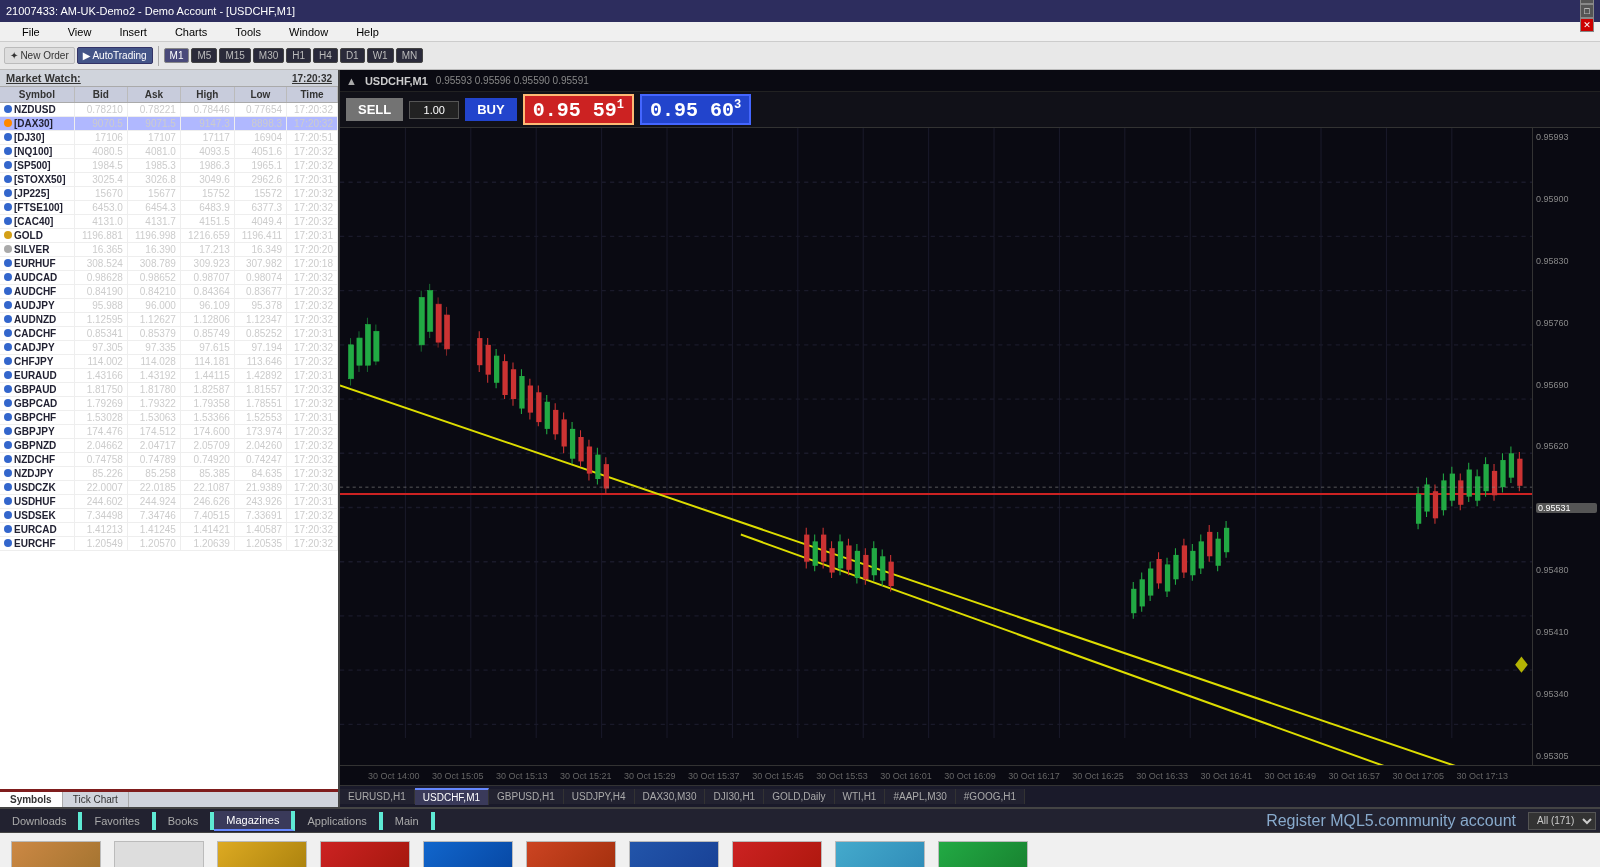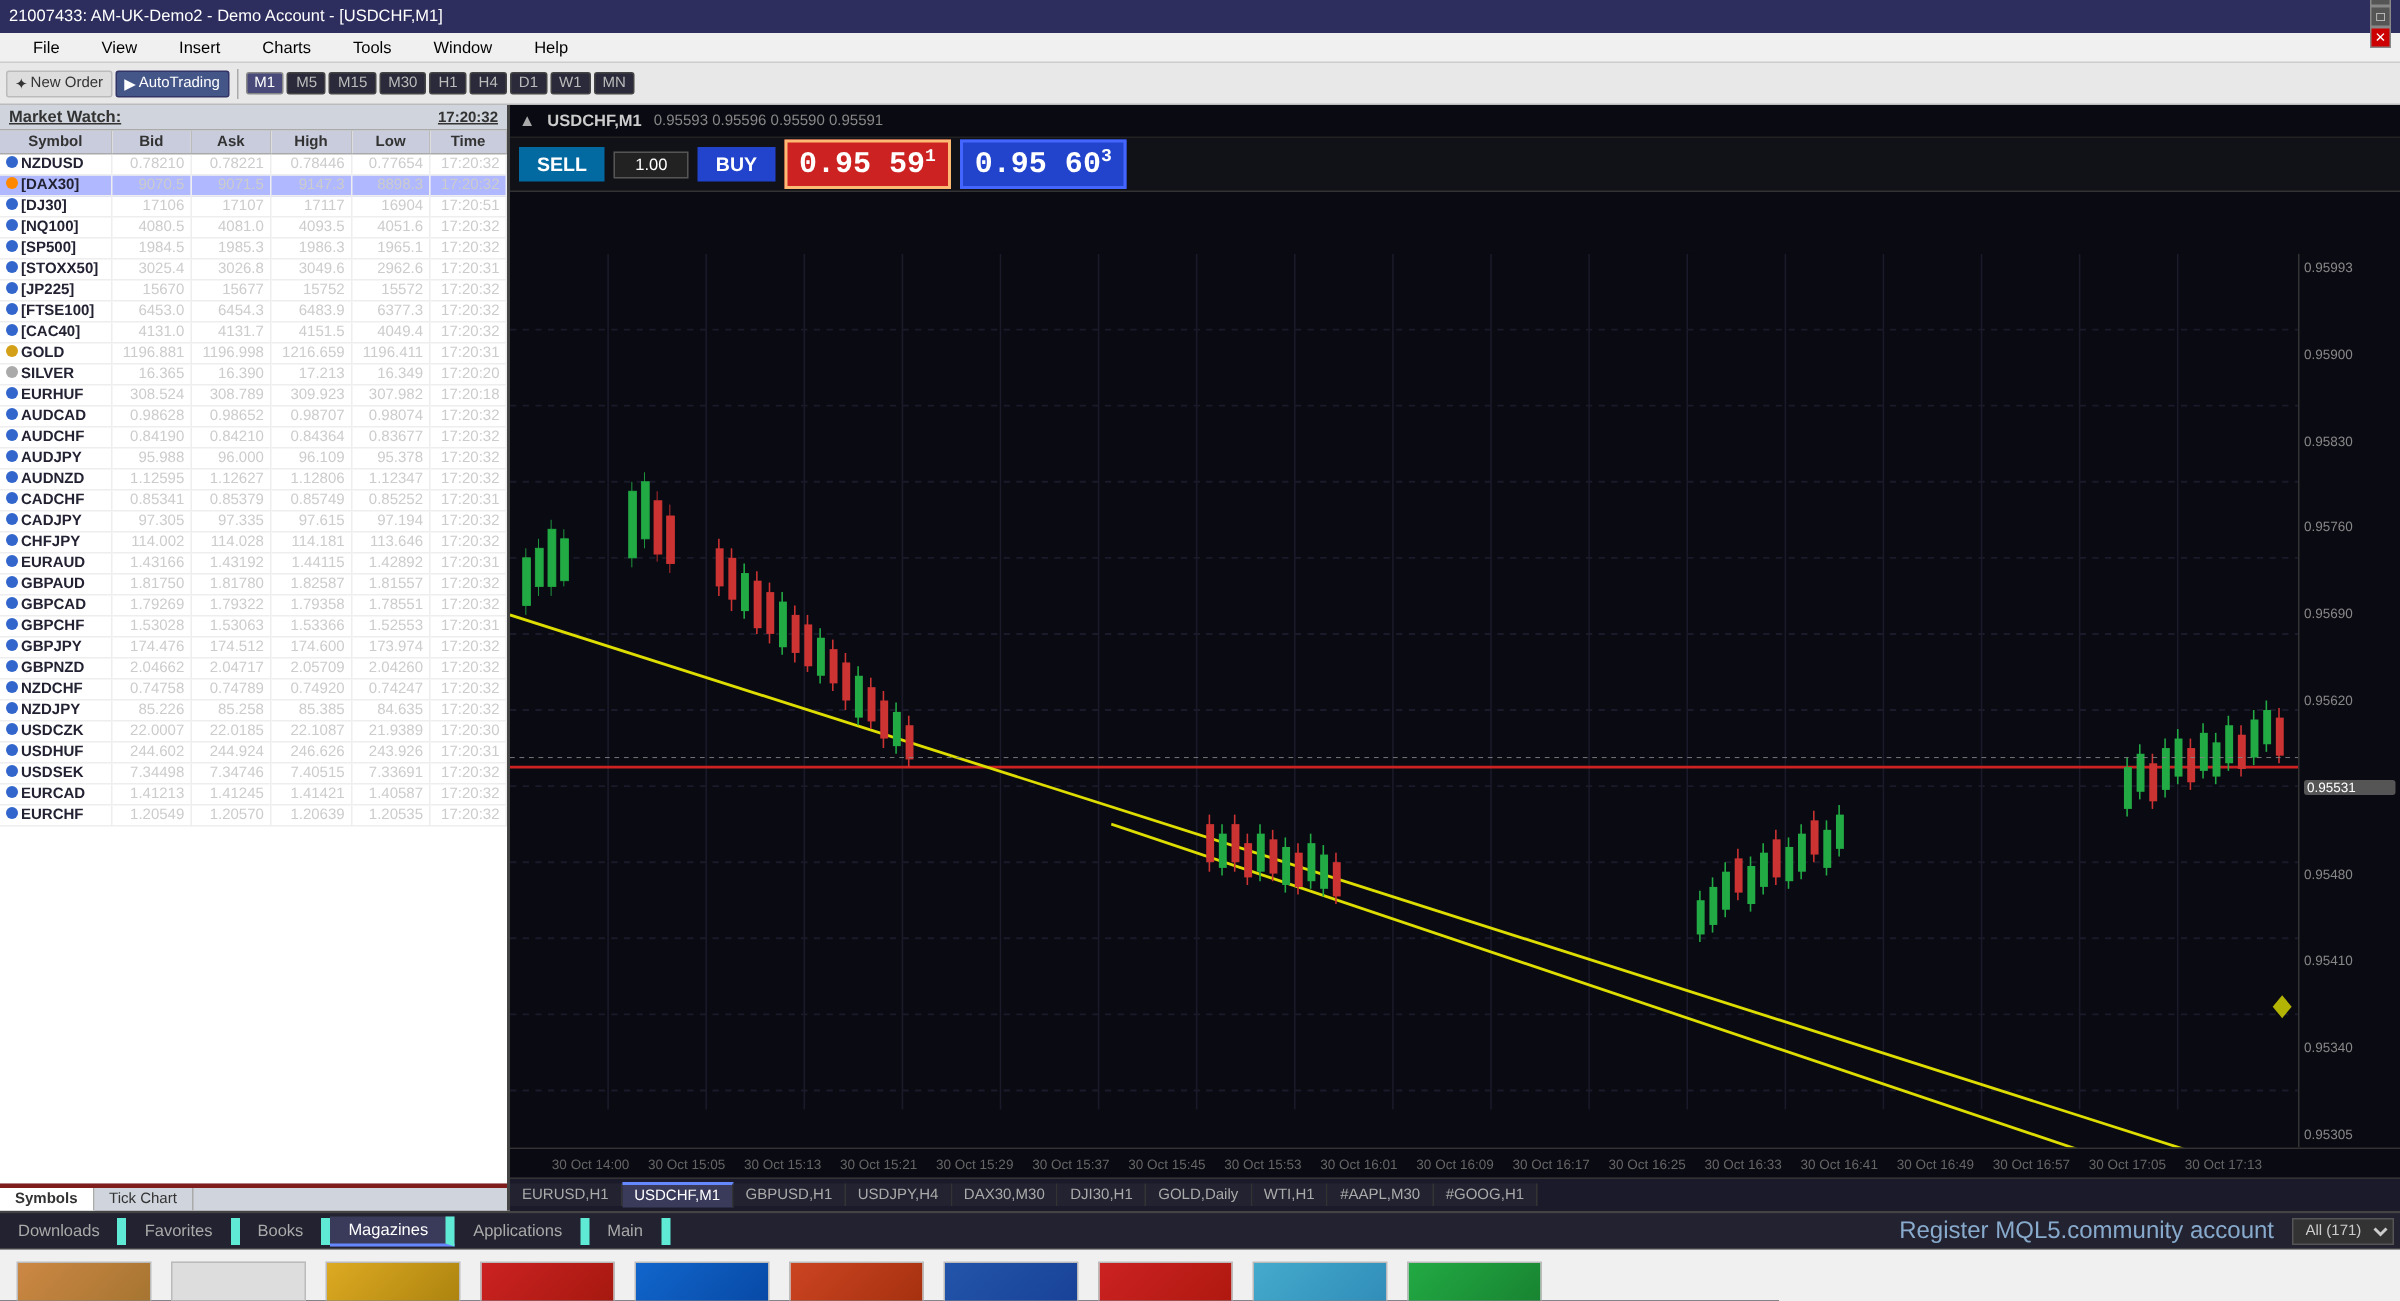--- a/index.html
+++ b/index.html
@@ -41,39 +41,39 @@
     .sym-orange { background: #ff8800; }
     
     
     #chart-area { flex: 1; display: flex; flex-direction: column; background: #0a0a12; }
     .chart-tb-btn { background: #2a2a3a; border: 1px solid #444; color: #bbb; padding: 1px 5px; font-size: 10px; cursor: pointer; border-radius: 2px; }
     .chart-tb-btn.active { background: #4a4a7a; color: #fff; border-color: #888; }
     
     #chart-header { background: #0a0a12; padding: 2px 6px; display: flex; align-items: center; gap: 8px; height: 22px; flex-shrink: 0; border-bottom: 1px solid #222; }
     
     #chart-trade-bar { background: #111118; display: flex; align-items: center; gap: 6px; padding: 3px 6px; height: 36px; flex-shrink: 0; border-bottom: 1px solid #333; }
-    .sell-btn { background: #0369a1; color: #fff; border: none; padding: 4px 12px; font-size: 13px; font-weight: bold; cursor: pointer; }
+    .sell-btn { background: #737373; color: #fff; border: none; padding: 4px 12px; font-size: 13px; font-weight: bold; cursor: pointer; }
     .buy-btn { background: #2244cc; color: #fff; border: none; padding: 4px 12px; font-size: 13px; font-weight: bold; cursor: pointer; }
     .trade-price { background: #cc2222; color: #fff; padding: 2px 8px; font-size: 16px; font-weight: bold; border: 2px solid #fdba74; font-family: Liberation Mono, monospace; }
     .trade-price.buy-price { background: #2244cc; border-color: #4466ff; }
     .trade-input { background: #222; color: #fff; border: 1px solid #555; padding: 2px 4px; width: 50px; text-align: center; font-size: 11px; }
     
     #chart-canvas-container { flex: 1; position: relative; overflow: hidden; }
     
     #chart-time-axis { background: #0a0a12; height: 20px; border-top: 1px solid #333; display: flex; align-items: center; padding: 0 4px; flex-shrink: 0; }
     .time-label { color: #666; font-size: 9px; flex: 1; text-align: center; }
     
     #chart-tabs { background: #1a1a2a; display: flex; align-items: center; gap: 0; border-top: 1px solid #333; height: 20px; flex-shrink: 0; overflow-x: auto; }
     .chart-tab { background: #222230; color: #aaa; border-right: 1px solid #333; padding: 2px 8px; font-size: 10px; cursor: pointer; white-space: nowrap; flex-shrink: 0; }
     .chart-tab.active { background: #3a3a5a; color: #fff; border-top: 2px solid #6688ff; }
     
     
     #bottom-panel { height: 200px; background: #1a1a28; border-top: 2px solid #444; display: flex; flex-direction: column; flex-shrink: 0; }
     #bottom-tabs { display: flex; align-items: center; background: #222230; border-bottom: 1px solid #444; height: 24px; }
-    .bottom-tab { color: #aaa; padding: 3px 12px; font-size: 11px; cursor: pointer; border-right: 6px solid #5eead4; }
+    .bottom-tab { color: #aaa; padding: 3px 12px; font-size: 11px; cursor: pointer; border-right: 4px solid #5eead4; }
     .bottom-tab.active { background: #3a3a5a; color: #fff; border-bottom: 2px solid #6688ff; }
     #bottom-tab-right { margin-left: auto; color: #88aacc; font-size: 10px; padding: 3px 8px; cursor: pointer; }
     #bottom-tab-filter { background: #333; color: #ccc; border: 1px solid #555; padding: 1px 4px; font-size: 10px; margin-right: 4px; }
     
     #magazines-panel { flex: 1; overflow-x: auto; overflow-y: hidden; display: flex; align-items: flex-start; padding: 8px; gap: 8px; background: #f0f0f0; }
     .magazine-item { display: flex; flex-direction: column; align-items: center; width: 95px; cursor: pointer; flex-shrink: 0; }
     .magazine-cover { width: 90px; height: 115px; border: 1px solid #bbb; overflow: hidden; background: #ddd; position: relative; }
     
     
     .mag-fxtrader { background: linear-gradient(135deg, #cc8844, #886622); }
@@ -83,21 +83,21 @@
     .mag-forexpress { background: linear-gradient(135deg, #1166cc, #003388); }
     .mag-tradersit { background: linear-gradient(135deg, #cc4422, #882200); }
     .mag-investors { background: linear-gradient(135deg, #2255aa, #113388); }
     .mag-forextrader { background: linear-gradient(135deg, #cc2222, #991100); }
     .mag-borsaist { background: linear-gradient(135deg, #44aacc, #2277aa); }
     .mag-forexlatino { background: linear-gradient(135deg, #22aa44, #116622); }
     
     
     #price-scale { width: 70px; background: #0a0a12; border-left: 1px solid #333; display: flex; flex-direction: column; justify-content: space-between; padding: 4px 2px; flex-shrink: 0; }
     
-    #chart-inner { display: flex; flex: 1; overflow: hidden; margin-top: 41px; }
+    #chart-inner { display: flex; flex: 1; overflow: hidden; }
     
     
     #chart-svg { width: 100%; height: 100%; }
     
     .mw-tabs { display: flex; gap: 0; background: #d0d4dc; border-top: 3px solid #7f1d1d; }
     .mw-tab { padding: 2px 10px; font-size: 10px; color: #333; cursor: pointer; border-right: 1px solid #aaa; }
     .mw-tab.active { background: #fff; font-weight: bold; }
   </style>
 </head>
 <body>

